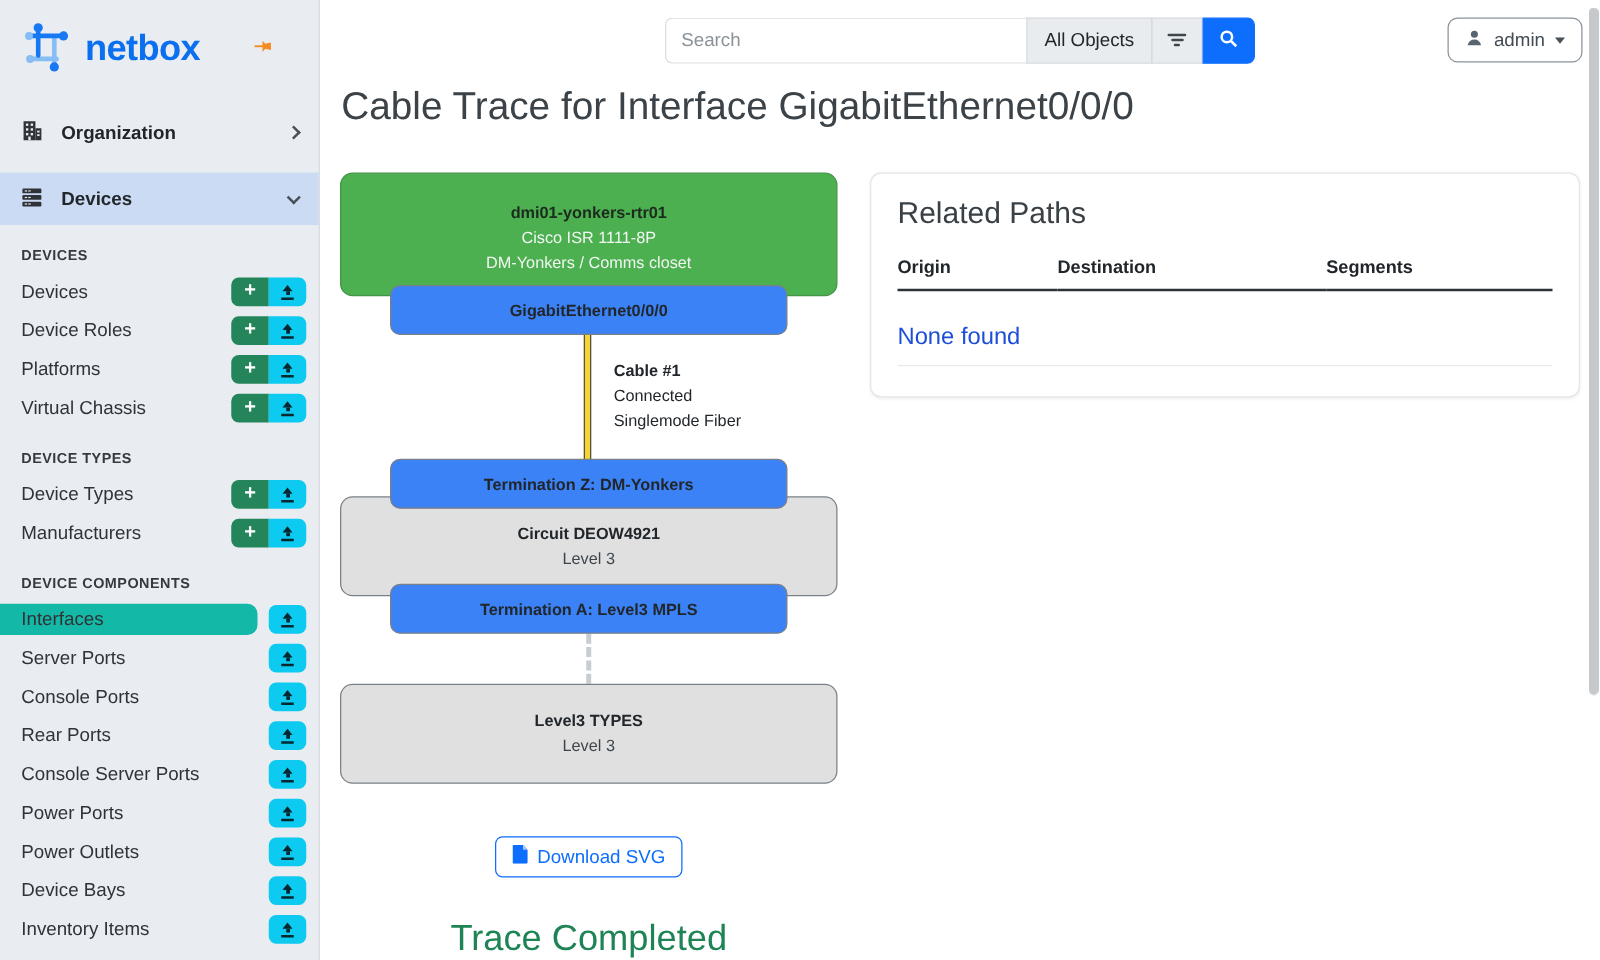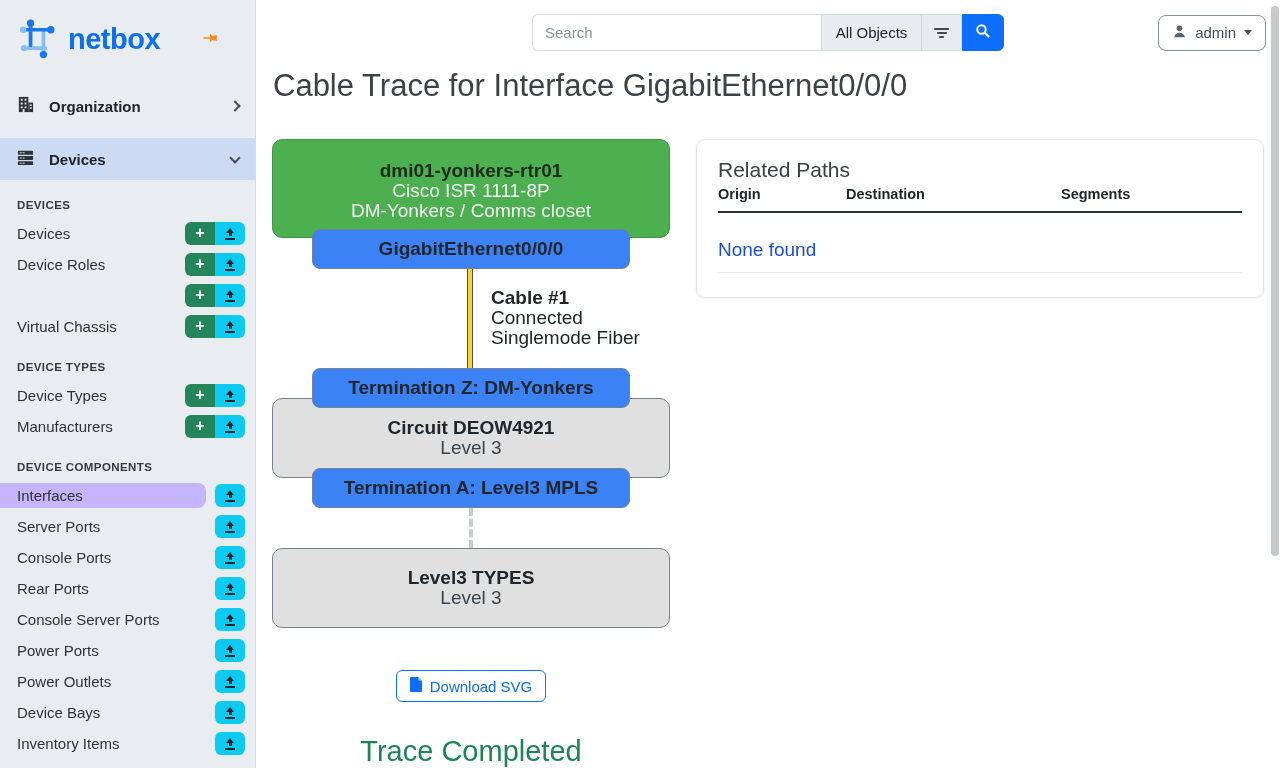--- a/index.html
+++ b/index.html
@@ -13,21 +13,21 @@
   .pin { margin-left:auto; margin-right:22px; }
   .nav-section { height:42px; display:flex; align-items:center; padding:0 16px; gap:14px; font-weight:bold; color:#21262b; cursor:pointer; }
   .nav-section.first { margin-top:7px; margin-bottom:11px; }
   .nav-section.active { background:#ccdbf4; }
   .chev { width:8px; height:8px; border-right:2px solid #495057; border-bottom:2px solid #495057; display:inline-block; }
   .chev-right { transform:rotate(-45deg); margin-left:auto; }
   .chev-down  { transform:rotate(45deg); margin-left:auto; margin-bottom:3px; }
   .group-header { margin:19px 16px 7px 17px; font-size:11.5px; font-weight:bold; color:#343a40; letter-spacing:.4px; }
   .nav-item { height:31px; display:flex; align-items:center; padding-right:10px; }
   .nav-item .label-area { flex:1; height:25px; display:flex; align-items:center; padding-left:17px; color:#2f3337; cursor:pointer; }
-  .nav-item.active .label-area { background:#c4b5fd; border-radius:0 8px 8px 0; margin-right:9px; }
+  .nav-item.active .label-area { background:#14b8a6; border-radius:0 8px 8px 0; margin-right:9px; }
   .btn-pair { display:flex; margin-left:auto; }
   .btn-add, .btn-import { width:30px; height:23px; border:none; display:flex; align-items:center; justify-content:center; cursor:pointer; }
   .btn-add { background:#24855b; border-radius:6px 0 0 6px; }
   .btn-import { background:#0dcaf0; border-radius:0 6px 6px 0; }
   .btn-import.solo { border-radius:6px; margin-left:auto; }
   .plus { color:#fff; font-size:16px; font-weight:bold; line-height:1; margin-top:-1px; }
   .upl { display:flex; flex-direction:column; align-items:center; width:12px; }
   .upl-tri { width:0; height:0; border-left:4px solid transparent; border-right:4px solid transparent; border-bottom:5px solid #052730; }
   .upl-stem { width:3px; height:3px; background:#052730; }
   .upl-bar { width:10px; height:2px; background:#052730; margin-top:2px; }
@@ -45,21 +45,21 @@
   .search-btn { width:42px; background:#0d6efd; border:1px solid #0d6efd; border-radius:0 6px 6px 0; display:flex; align-items:center; justify-content:center; cursor:pointer; }
   .admin-btn { margin-left:auto; margin-right:14px; height:36px; border:1px solid #8a9299; border-radius:8px; padding:0 13px; display:flex; align-items:center; gap:8px; color:#434c55; font-size:15px; background:#fff; cursor:pointer; }
   .caret-down { width:0; height:0; border-left:4px solid transparent; border-right:4px solid transparent; border-top:5px solid #495057; }
 
   .main-body { padding:0 16px; }
   .page-title { font-size:31px; font-weight:400; color:#3b4248; margin:3px 0 0 1px; }
   .content-row { display:flex; gap:24px; margin-top:35px; align-items:flex-start; }
 
   
   .trace-col { width:400px; min-width:400px; }
-  .diagram { position:relative; width:398px; height:489px; font-size:19px; }
+  .diagram { position:relative; width:398px; height:489px; font-size:13px; }
   .device-box { position:absolute; left:0; top:0; width:398px; height:99px; background:#4caf50; border:1px solid #419547; border-radius:10px; z-index:1; text-align:center; padding-top:21px; line-height:20px; }
   .device-name { font-weight:bold; color:#1c2b1e; }
   .device-sub { color:#f2f7f2; }
   .term-box { position:absolute; left:40px; width:318px; height:40px; background:#3b82f6; border:1px solid #7a8087; border-radius:8px; display:flex; align-items:center; justify-content:center; font-weight:bold; color:#21262b; z-index:3; }
   .iface-box { top:90px; }
   .termz-box { top:229px; }
   .terma-box { top:329px; }
   .cable-line { position:absolute; left:195px; top:130px; width:6px; height:100px; background:#f7d433; border-left:1px solid #4d5358; border-right:1px solid #4d5358; z-index:2; }
   .cable-labels { position:absolute; left:219px; top:149px; line-height:20px; z-index:2; }
   .cable-name { font-weight:bold; }
@@ -69,21 +69,21 @@
   .node-title { font-weight:bold; color:#21262b; }
   .node-sub { color:#3d444b; }
   .dashed-line { position:absolute; left:197px; top:369px; height:40px; width:0; border-left:4px dashed #c8cdd1; z-index:0; }
 
   .download-row { width:398px; text-align:center; margin-top:42px; }
   .download-btn { display:inline-flex; align-items:center; gap:7px; border:1px solid #0d6efd; background:#fff; color:#0d6efd; border-radius:6px; padding:6px 13px; font-size:15px; font-family:inherit; cursor:pointer; }
   .trace-result { width:398px; text-align:center; margin-top:33px; font-size:29px; color:#1e8455; }
 
   
   .card { flex:1; background:#fff; border:1px solid #e3e6e9; border-radius:9px; box-shadow:0 1px 3px rgba(0,0,0,.07); padding:18px 21px 24px; }
-  .card-title { font-size:21px; font-weight:400; color:#394046; margin-bottom:4px; }
+  .card-title { font-size:24px; font-weight:400; color:#394046; margin-bottom:21px; }
   .rp-table { width:100%; border-collapse:collapse; }
   .rp-table th { text-align:left; font-size:14.5px; color:#21262b; padding:0 0 9px; border-bottom:2px solid #2c3237; }
   .rp-table th.c1 { width:128px; } .rp-table th.c2 { width:215px; }
   .rp-table td { font-size:19px; color:#1d4ed8; padding:26px 0 11px; border-bottom:1px solid #e8eaed; }
 
   .scroll-thumb { position:fixed; right:1px; top:6px; width:8px; height:550px; background:#c6c9cc; border-radius:4px; }
 </style>
 </head>
 <body>
 
@@ -185,20 +185,21 @@
       <button class="btn-import">
           <span class="upl">
             <span class="upl-tri"></span>
             <span class="upl-stem"></span>
             <span class="upl-bar"></span>
           </span>
         </button>
     </span>
   </div>
   <div class="nav-item">
+    <span class="label-area">Platforms</span>
     <span class="btn-pair">
       <button class="btn-add">
           <span class="plus">+</span>
         </button>
       <button class="btn-import">
           <span class="upl">
             <span class="upl-tri"></span>
             <span class="upl-stem"></span>
             <span class="upl-bar"></span>
           </span>

